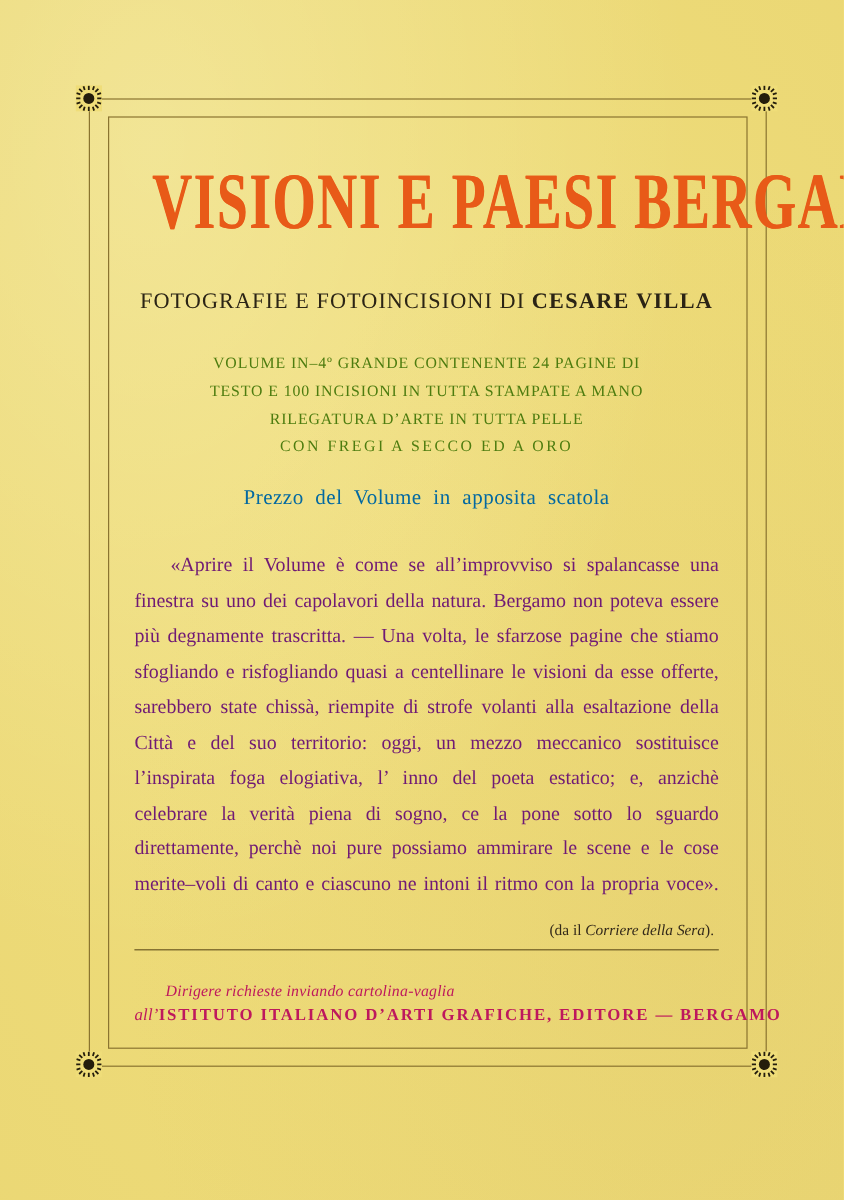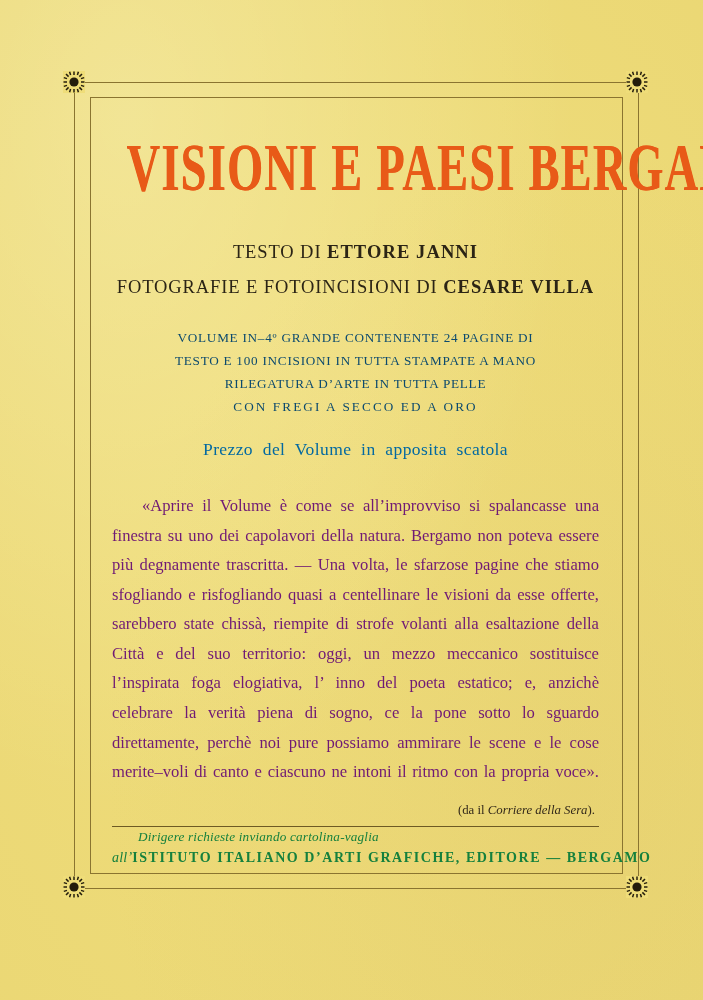--- a/index.html
+++ b/index.html
@@ -100,21 +100,21 @@
     white-space: nowrap;
   }
   .credit-line .name {
     font-weight: bold;
     letter-spacing: 1.1px;
   }
 
   .specs {
     margin-top: 22px;
     text-align: center;
-    color: #0c4a6e;
+    color: #4d7c0f;
   }
   .spec-line {
     font-size: 13.2px;
     letter-spacing: 0.75px;
     line-height: 1.74;
     white-space: nowrap;
   }
   .spec-line.wide { letter-spacing: 2.1px; }
 
   .price {
@@ -156,22 +156,22 @@
   }
   .attrib i { font-style: italic; text-align: right; }
 
   .divider {
     margin: 8px 0 0 0;
     height: 0;
     border-top: 1px solid #6d5a24;
   }
 
   .footer {
-    margin-top: 0;
-    color: #15803d;
+    margin-top: 24px;
+    color: #be185d;
   }
   .footer-note {
     font-style: italic;
     font-size: 13.2px;
     letter-spacing: 0.2px;
     padding-left: 26px;
     line-height: 1.5;
   }
   .footer-publisher {
     font-size: 14px;
@@ -290,23 +290,20 @@
     <circle cx="11" cy="11" r="4.6" fill="#241d0c"></circle>
   </svg>
 </div>
 
 <div class="content">
 
   <h1 class="main-title">VISIONI E PAESI BERGAMASCHI</h1>
 
   <div class="credits">
     <div class="credit-line">
-      <span>TESTO DI </span><span class="name">ETTORE JANNI</span>
-    </div>
-    <div class="credit-line">
       <span>FOTOGRAFIE E FOTOINCISIONI DI </span><span class="name">CESARE VILLA</span>
     </div>
   </div>
 
   <div class="specs">
     <div class="spec-line">VOLUME IN–4º GRANDE CONTENENTE 24 PAGINE DI</div>
     <div class="spec-line">TESTO E 100 INCISIONI IN TUTTA STAMPATE A MANO</div>
     <div class="spec-line">RILEGATURA D’ARTE IN TUTTA PELLE</div>
     <div class="spec-line wide">CON FREGI A SECCO ED A ORO</div>
   </div>

